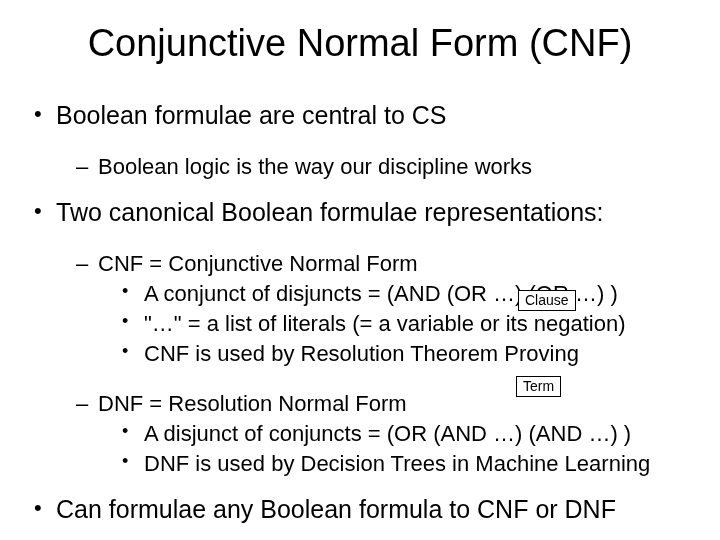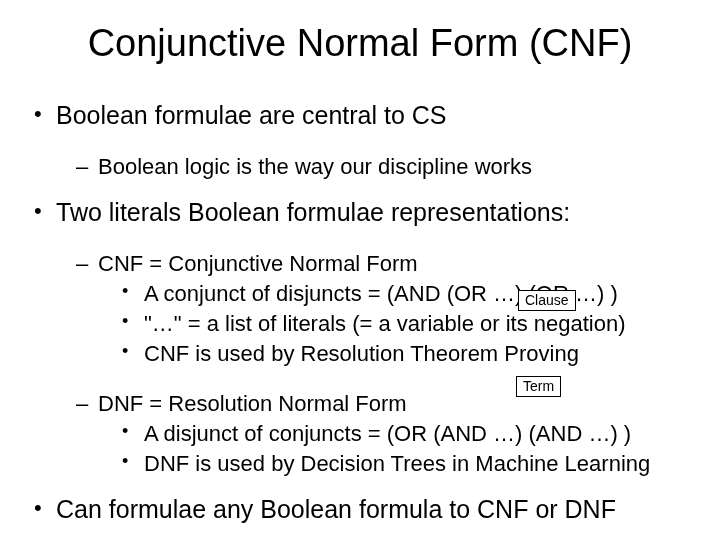--- a/index.html
+++ b/index.html
@@ -102,21 +102,21 @@
     <li>
       <span class="u">Boolean formulae are central to CS</span>
       <ul class="l2">
         <li>
           <span class="u">Boolean logic is the way our discipline works</span>
         </li>
       </ul>
     </li>
 
     <li>
-      <span>Two literals Boolean formulae representations:</span>
+      <span>Two canonical Boolean formulae representations:</span>
       <ul class="l2">
         <li>
           <span class="u">CNF = Conjunctive Normal Form</span>
           <ul class="l3">
             <li>
               <span>A conjunct of disjuncts = (AND (OR …) (OR …) )</span>
             </li>
             <li>
               <span>"…" = a list of literals (= a variable or its negation)</span>
             </li>

